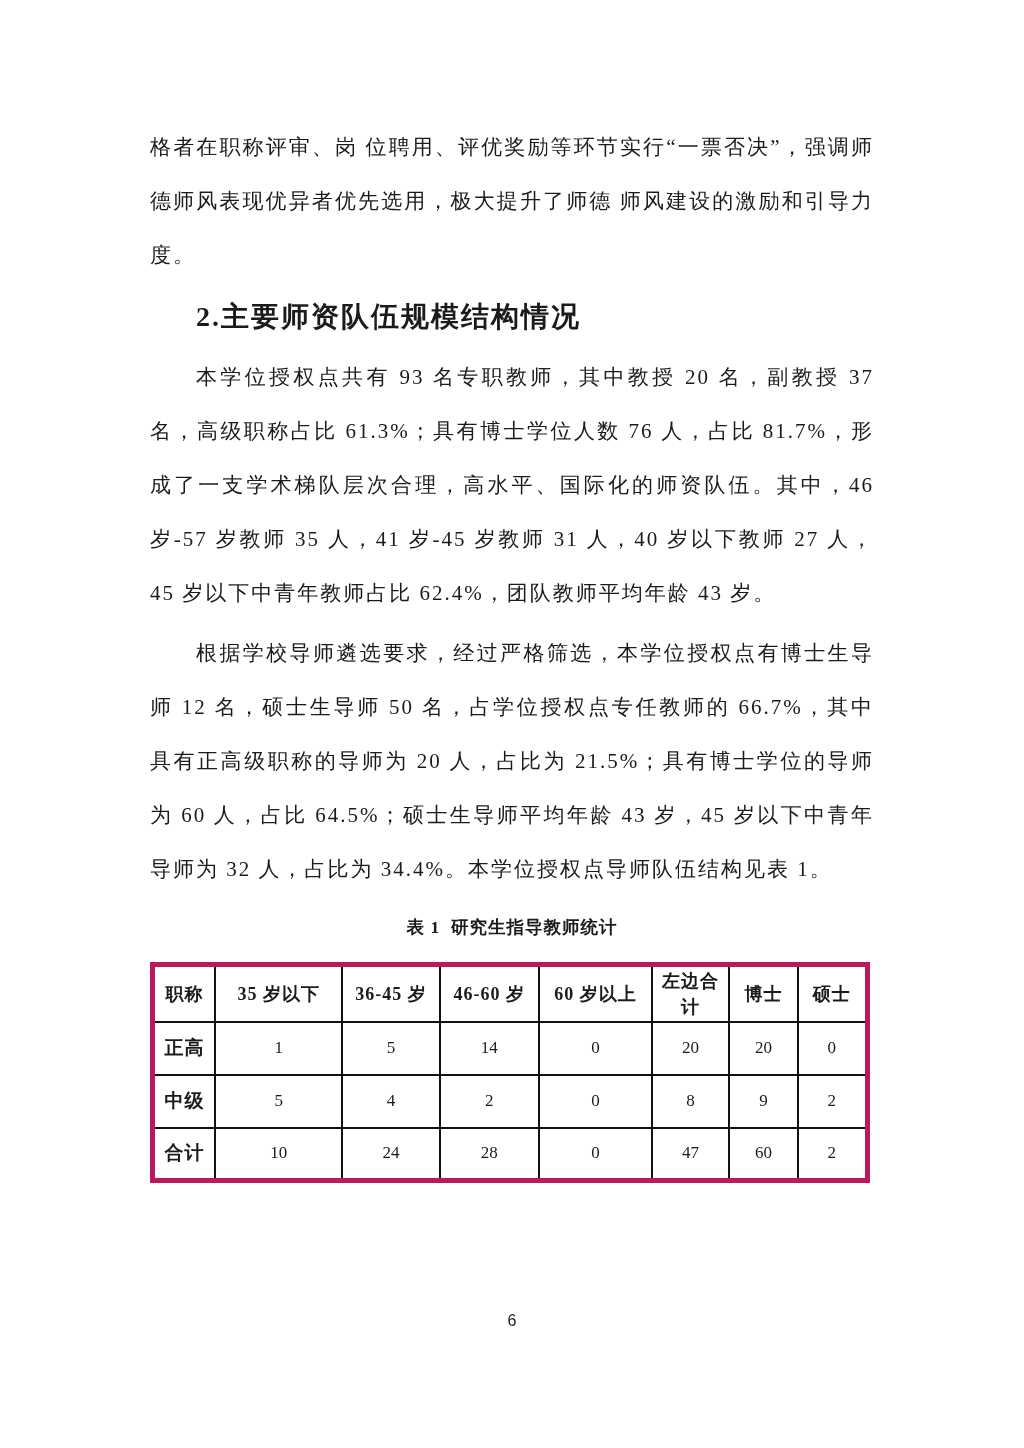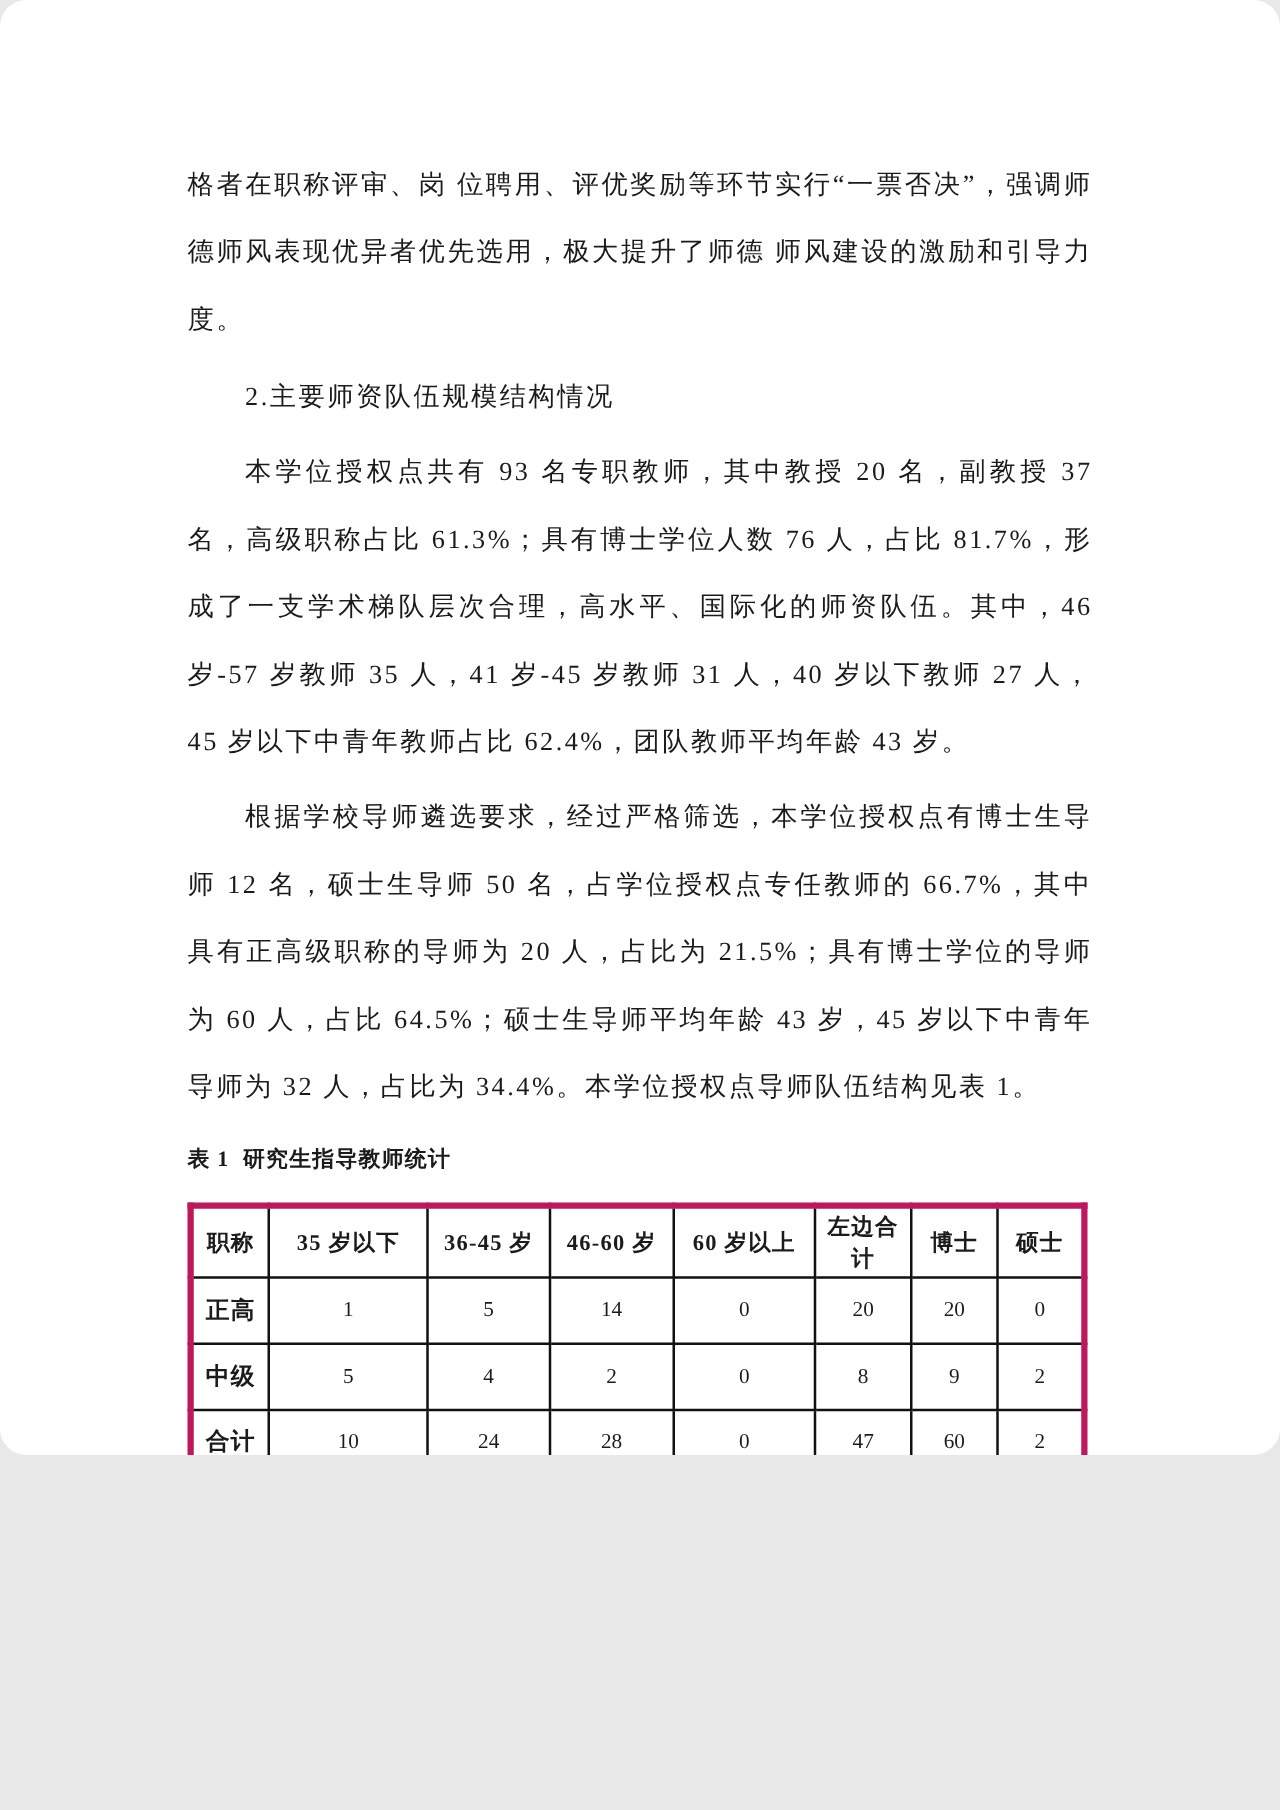--- a/index.html
+++ b/index.html
@@ -1,54 +1,54 @@
 <!DOCTYPE html>
 <html><head>
 <meta charset="utf-8">
 <style>
   * { margin: 0; padding: 0; box-sizing: border-box; }
   html, body { background: #e8e8e8; }
   .page {
     position: relative;
     width: 1024px;
-    height: 1164px;
+    height: 1448px;
     background: #ffffff;
     font-family: "Liberation Serif", "DejaVu Serif", serif;
     color: #1b1b1b;
     overflow: hidden;
     margin: 0 auto;
-    border-radius: 21px;
   }
   .content {
     position: absolute;
     left: 150px;
     top: 120px;
     width: 724px;
   }
   .para {
     font-size: 21px;
     line-height: 54px;
     letter-spacing: 2px;
     text-align: justify;
     text-align-last: left;
   }
   .para.indent { text-indent: 46px; margin-top: 6px; }
   .heading {
-    font-size: 21px;
+    font-size: 28px;
     line-height: 54px;
     letter-spacing: 2px;
-    font-weight: normal;
+    font-weight: bold;
     padding-left: 46px;
     margin-top: 8px;
   }
   .table-caption {
     margin-top: 18px;
     font-size: 17.5px;
     line-height: 26px;
     font-weight: bold;
+    text-align: center;
     letter-spacing: 1px;
     white-space: pre-wrap;
   }
   table.stats {
     width: 720px;
     margin-top: 22px;
     border-collapse: collapse;
     border: 5px solid #be185d;
     table-layout: fixed;
   }

